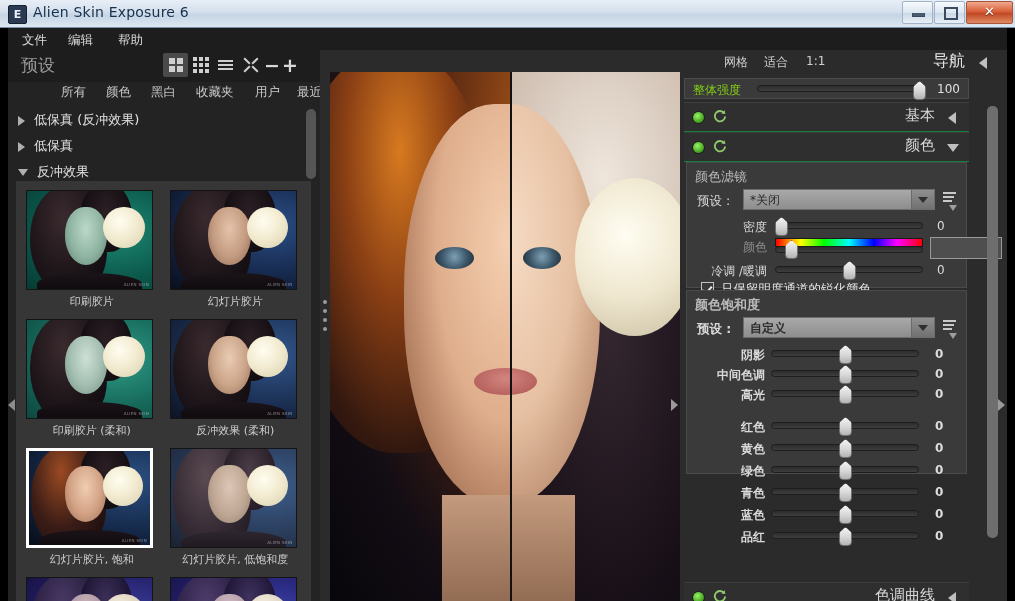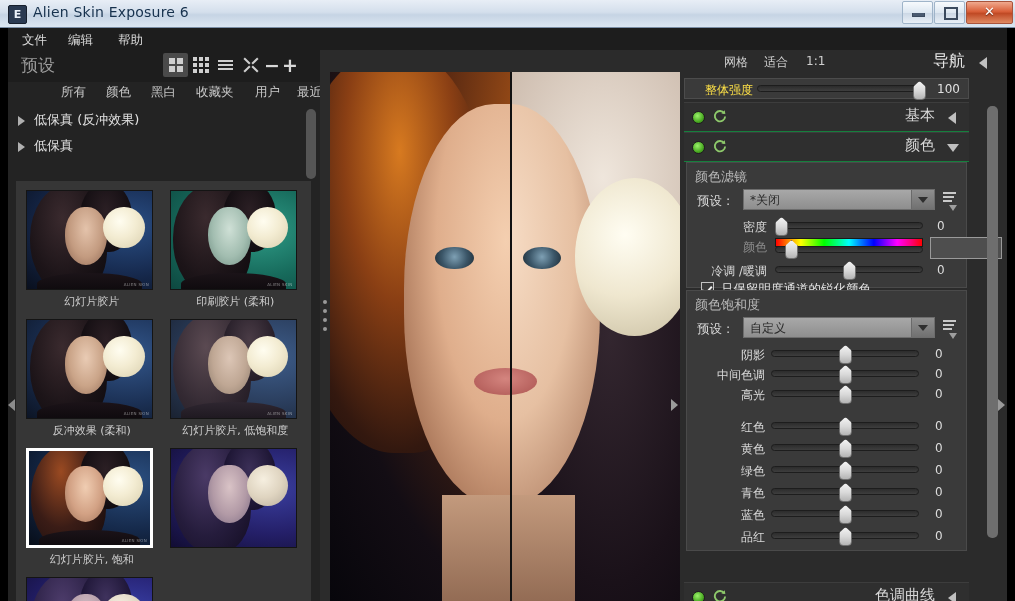--- a/index.html
+++ b/index.html
@@ -119,21 +119,21 @@
   
   .right-panel{position:absolute;left:680px;top:50px;width:327px;height:551px;background:#2b2b2b;}
   .nav-bar{position:absolute;left:4px;top:0;width:285px;height:26px;margin-left:32px;}
   .nav-opt{position:absolute;top:4px;font-size:12px;color:#d0d0d0;cursor:pointer;}
   .nav-title{position:absolute;right:36px;top:1px;font-size:16px;color:#e4e4e4;}
   .nav-caret{position:absolute;right:14px;top:7px;width:0;height:0;
     border-right:8px solid #c0c0c0;border-top:6px solid transparent;border-bottom:6px solid transparent;cursor:pointer;}
 
   .strength-row{position:absolute;left:4px;top:28px;width:285px;height:21px;background:#3a3a3a;
     border:1px solid #4c4c4c;box-sizing:border-box;}
-  .strength-label{position:absolute;left:20px;top:3px;font-size:12px;color:#fde047;}
+  .strength-label{position:absolute;left:8px;top:3px;font-size:12px;color:#84cc16;}
   .strength-val{position:absolute;right:8px;top:3px;font-size:12px;color:#e0e0e0;}
 
   .sec-head{position:absolute;left:4px;width:285px;height:28px;background:#2f2f2f;
     border-top:1px solid #3d3d3d;border-bottom:1px solid #15803d;}
   .led{position:absolute;left:8px;top:8px;width:11px;height:11px;border-radius:50%;
     background:radial-gradient(circle at 40% 35%, #9bf26b 0%, #4aaa22 60%, #2b6a14 100%);
     border:1px solid #1d1d1d;cursor:pointer;}
   .reset-ic{position:absolute;left:28px;top:6px;width:15px;height:15px;cursor:pointer;}
   .sec-name{position:absolute;right:34px;top:3px;font-size:15px;color:#d8d8d8;}
   .sec-caret-l{position:absolute;right:13px;top:9px;width:0;height:0;
@@ -276,25 +276,42 @@
 
     <div class="tree">
       <div class="lp-scroll"></div>
 
       <div class="tree-row">
         <span class="tri closed"></span><span>低保真 (反冲效果)</span>
       </div>
       <div class="tree-row">
         <span class="tri closed"></span><span>低保真</span>
       </div>
+      <div class="tree-row">
+        <span class="tri open"></span><span>反冲效果</span>
+      </div>
     </div>
 
     <div class="thumbwrap">
       <div class="thumbgrid">
 
+        <div class="tcell">
+          <div class="tbox">
+            <div class="art">
+              <div class="bg" style="background:radial-gradient(ellipse at 70% 40%,#1f8a74 0%,#0c5c4e 55%,#063b33 100%)"></div>
+              <div class="hair"></div>
+                <div class="hair2"></div>
+              <div class="face" style="background:radial-gradient(ellipse at 50% 38%,#bcd8c8 0%,#8fb4a2 55%,#5c7f70 100%)"></div>
+              <div class="flower"></div>
+                <div class="shoulder"></div>
+            </div>
+            <span class="wm">ALIEN SKIN</span>
+          </div>
+          <div class="tlabel">印刷胶片</div>
+        </div>
 
         <div class="tcell">
           <div class="tbox">
             <div class="art">
               <div class="bg" style="background:radial-gradient(ellipse at 80% 35%,#2a4f86 0%,#16294d 55%,#090f1d 100%)"></div>
               <div class="hair"></div>
                 <div class="hair2"></div>
               <div class="face" style="background:radial-gradient(ellipse at 50% 38%,#e4c3ab 0%,#c39b80 55%,#8b6450 100%)"></div>
               <div class="flower"></div>
                 <div class="shoulder"></div>
@@ -327,48 +344,48 @@
                 <div class="hair2"></div>
               <div class="face" style="background:radial-gradient(ellipse at 50% 38%,#e9cbb4 0%,#caa488 55%,#926c56 100%)"></div>
               <div class="flower"></div>
                 <div class="shoulder"></div>
             </div>
             <span class="wm">ALIEN SKIN</span>
           </div>
           <div class="tlabel">反冲效果 (柔和)</div>
         </div>
 
+        <div class="tcell sel">
+          <div class="tbox">
+            <div class="art">
+              <div class="bg" style="background:radial-gradient(ellipse at 85% 30%,#2b4f80 0%,#15294a 55%,#070d18 100%)"></div>
+              <div class="hair" style="background:radial-gradient(ellipse at 40% 25%,#9a4a22 0%,#3a1c16 50%,#120a0c 100%)"></div>
+              <div class="hair2"></div>
+              <div class="face" style="background:radial-gradient(ellipse at 50% 38%,#f0cdb2 0%,#d2a184 55%,#9a6e54 100%)"></div>
+              <div class="flower"></div>
+                <div class="shoulder"></div>
+            </div>
+            <span class="wm">ALIEN SKIN</span>
+          </div>
+          <div class="tlabel">幻灯片胶片, 饱和</div>
+        </div>
+
         <div class="tcell">
           <div class="tbox">
             <div class="art">
               <div class="bg" style="background:radial-gradient(ellipse at 78% 38%,#3e5e8c 0%,#2a3d5c 55%,#1a2231 100%)"></div>
               <div class="hair" style="background:radial-gradient(ellipse at 42% 30%,#5b4a52 0%,#342a33 55%,#1d171f 100%)"></div>
               <div class="hair2" style="background:radial-gradient(ellipse at 50% 40%,#4a3c46 0%,#261e28 70%)"></div>
               <div class="face" style="background:radial-gradient(ellipse at 50% 38%,#dcc6b6 0%,#bfa794 55%,#8e7c6c 100%)"></div>
               <div class="flower"></div>
                 <div class="shoulder" style="background:linear-gradient(180deg,#2e2630,#1a151c)"></div>
             </div>
             <span class="wm">ALIEN SKIN</span>
           </div>
           <div class="tlabel">幻灯片胶片, 低饱和度</div>
-        </div>
-
-        <div class="tcell sel">
-          <div class="tbox">
-            <div class="art">
-              <div class="bg" style="background:radial-gradient(ellipse at 85% 30%,#2b4f80 0%,#15294a 55%,#070d18 100%)"></div>
-              <div class="hair" style="background:radial-gradient(ellipse at 40% 25%,#9a4a22 0%,#3a1c16 50%,#120a0c 100%)"></div>
-              <div class="hair2"></div>
-              <div class="face" style="background:radial-gradient(ellipse at 50% 38%,#f0cdb2 0%,#d2a184 55%,#9a6e54 100%)"></div>
-              <div class="flower"></div>
-                <div class="shoulder"></div>
-            </div>
-            <span class="wm">ALIEN SKIN</span>
-          </div>
-          <div class="tlabel">幻灯片胶片, 饱和</div>
         </div>
 
         <div class="tcell">
           <div class="tbox">
             <div class="art">
               <div class="bg" style="background:radial-gradient(ellipse at 80% 40%,#3a3fa0 0%,#241f68 55%,#120d33 100%)"></div>
               <div class="hair" style="background:radial-gradient(ellipse at 42% 30%,#4a3a66 0%,#251c3c 55%,#120c21 100%)"></div>
               <div class="hair2" style="background:radial-gradient(ellipse at 50% 40%,#3b2f57 0%,#1a1330 70%)"></div>
               <div class="face" style="background:radial-gradient(ellipse at 50% 38%,#d9c3c6 0%,#b29aa6 55%,#7b6a82 100%)"></div>
               <div class="flower" style="background:radial-gradient(circle at 40% 35%,#f6efe0 0%,#dfd4c0 50%,#b6ac9c 100%)"></div>
@@ -523,21 +540,21 @@
         <div class="slab" style="left:2px;width:78px;top:3px">冷调 /暖调</div>
         <div class="strack" style="left:88px;width:148px;"></div>
         <div class="sknob" style="left:156px;"></div>
         <div class="sval" style="left:250px;top:3px">0</div>
       </div>
 
       <div class="chk" style="left:14px;top:119px"></div>
       <div class="chk-label" style="left:34px;top:118px">只保留明度通道的锐化颜色</div>
     </div>
 
-    <div class="subpanel" style="top:240px;height:261px;">
+    <div class="subpanel" style="top:240px;height:184px;font-weight:bold;">
       <div class="sub-title" style="top:5px">颜色饱和度</div>
 
       <div class="preset-label" style="left:10px;top:30px">预设 :</div>
       <div class="combo" style="left:56px;top:26px;width:192px;">
         <span>自定义</span>
         <i class="btn"></i>
       </div>
       <div class="menu-ic" style="left:256px;top:29px">
           <i></i>
           <i></i>

